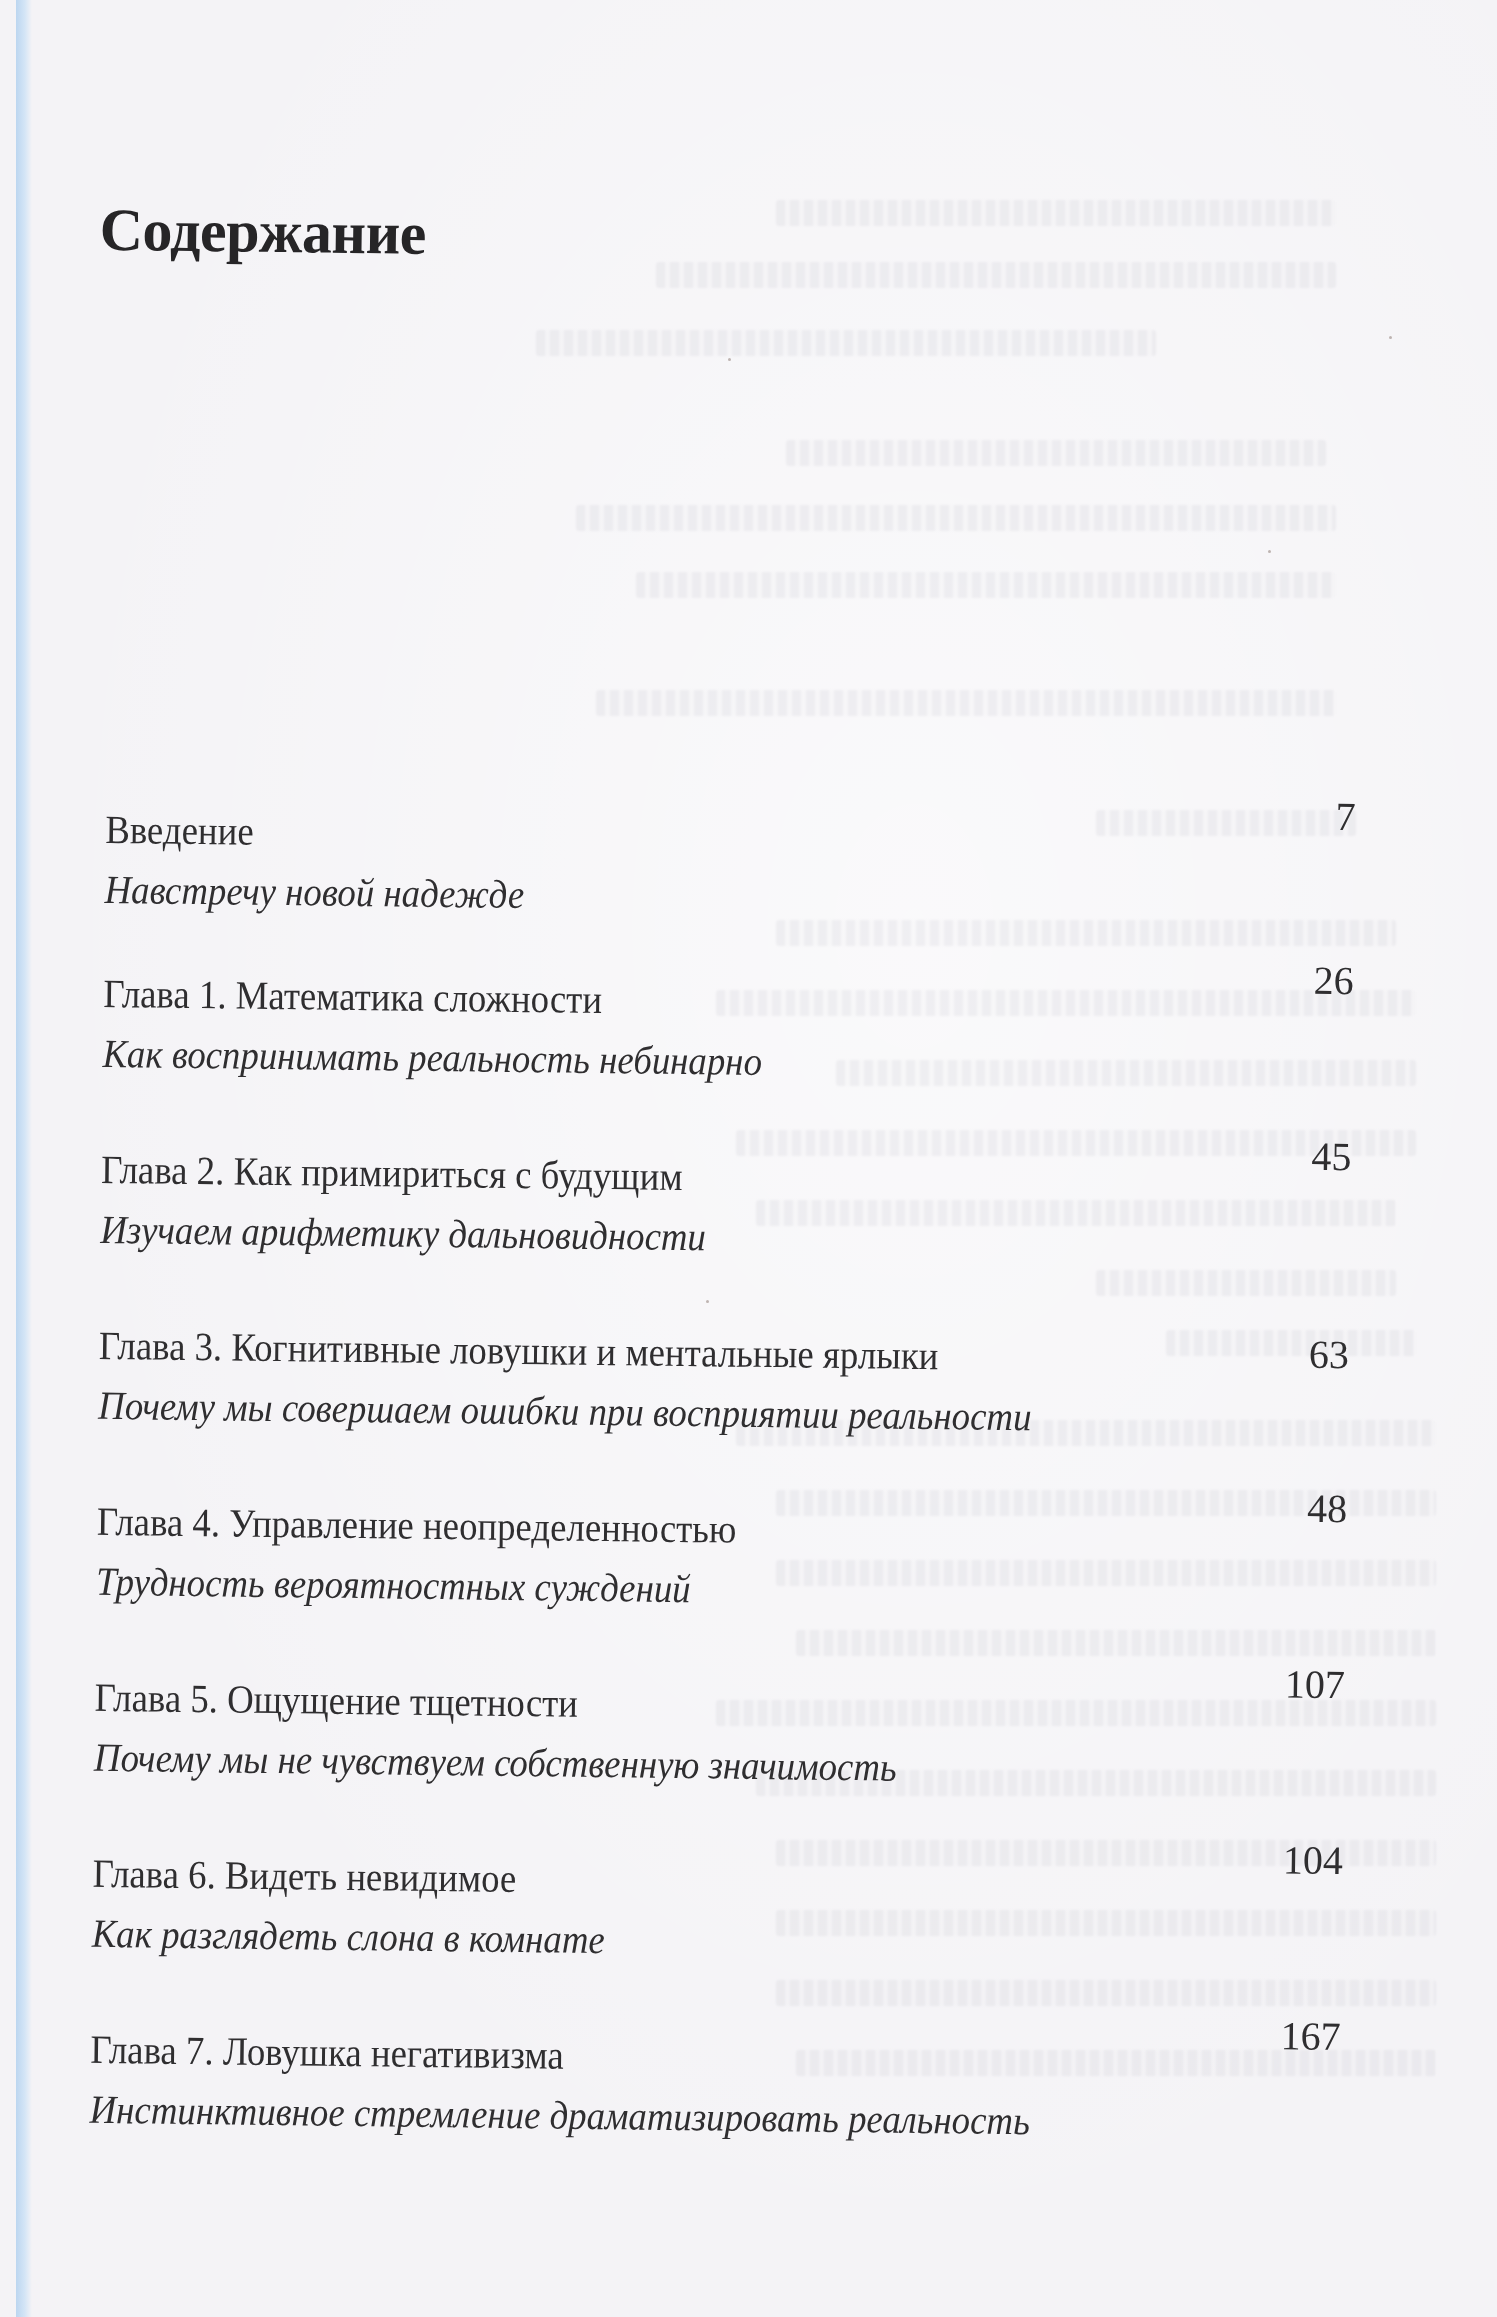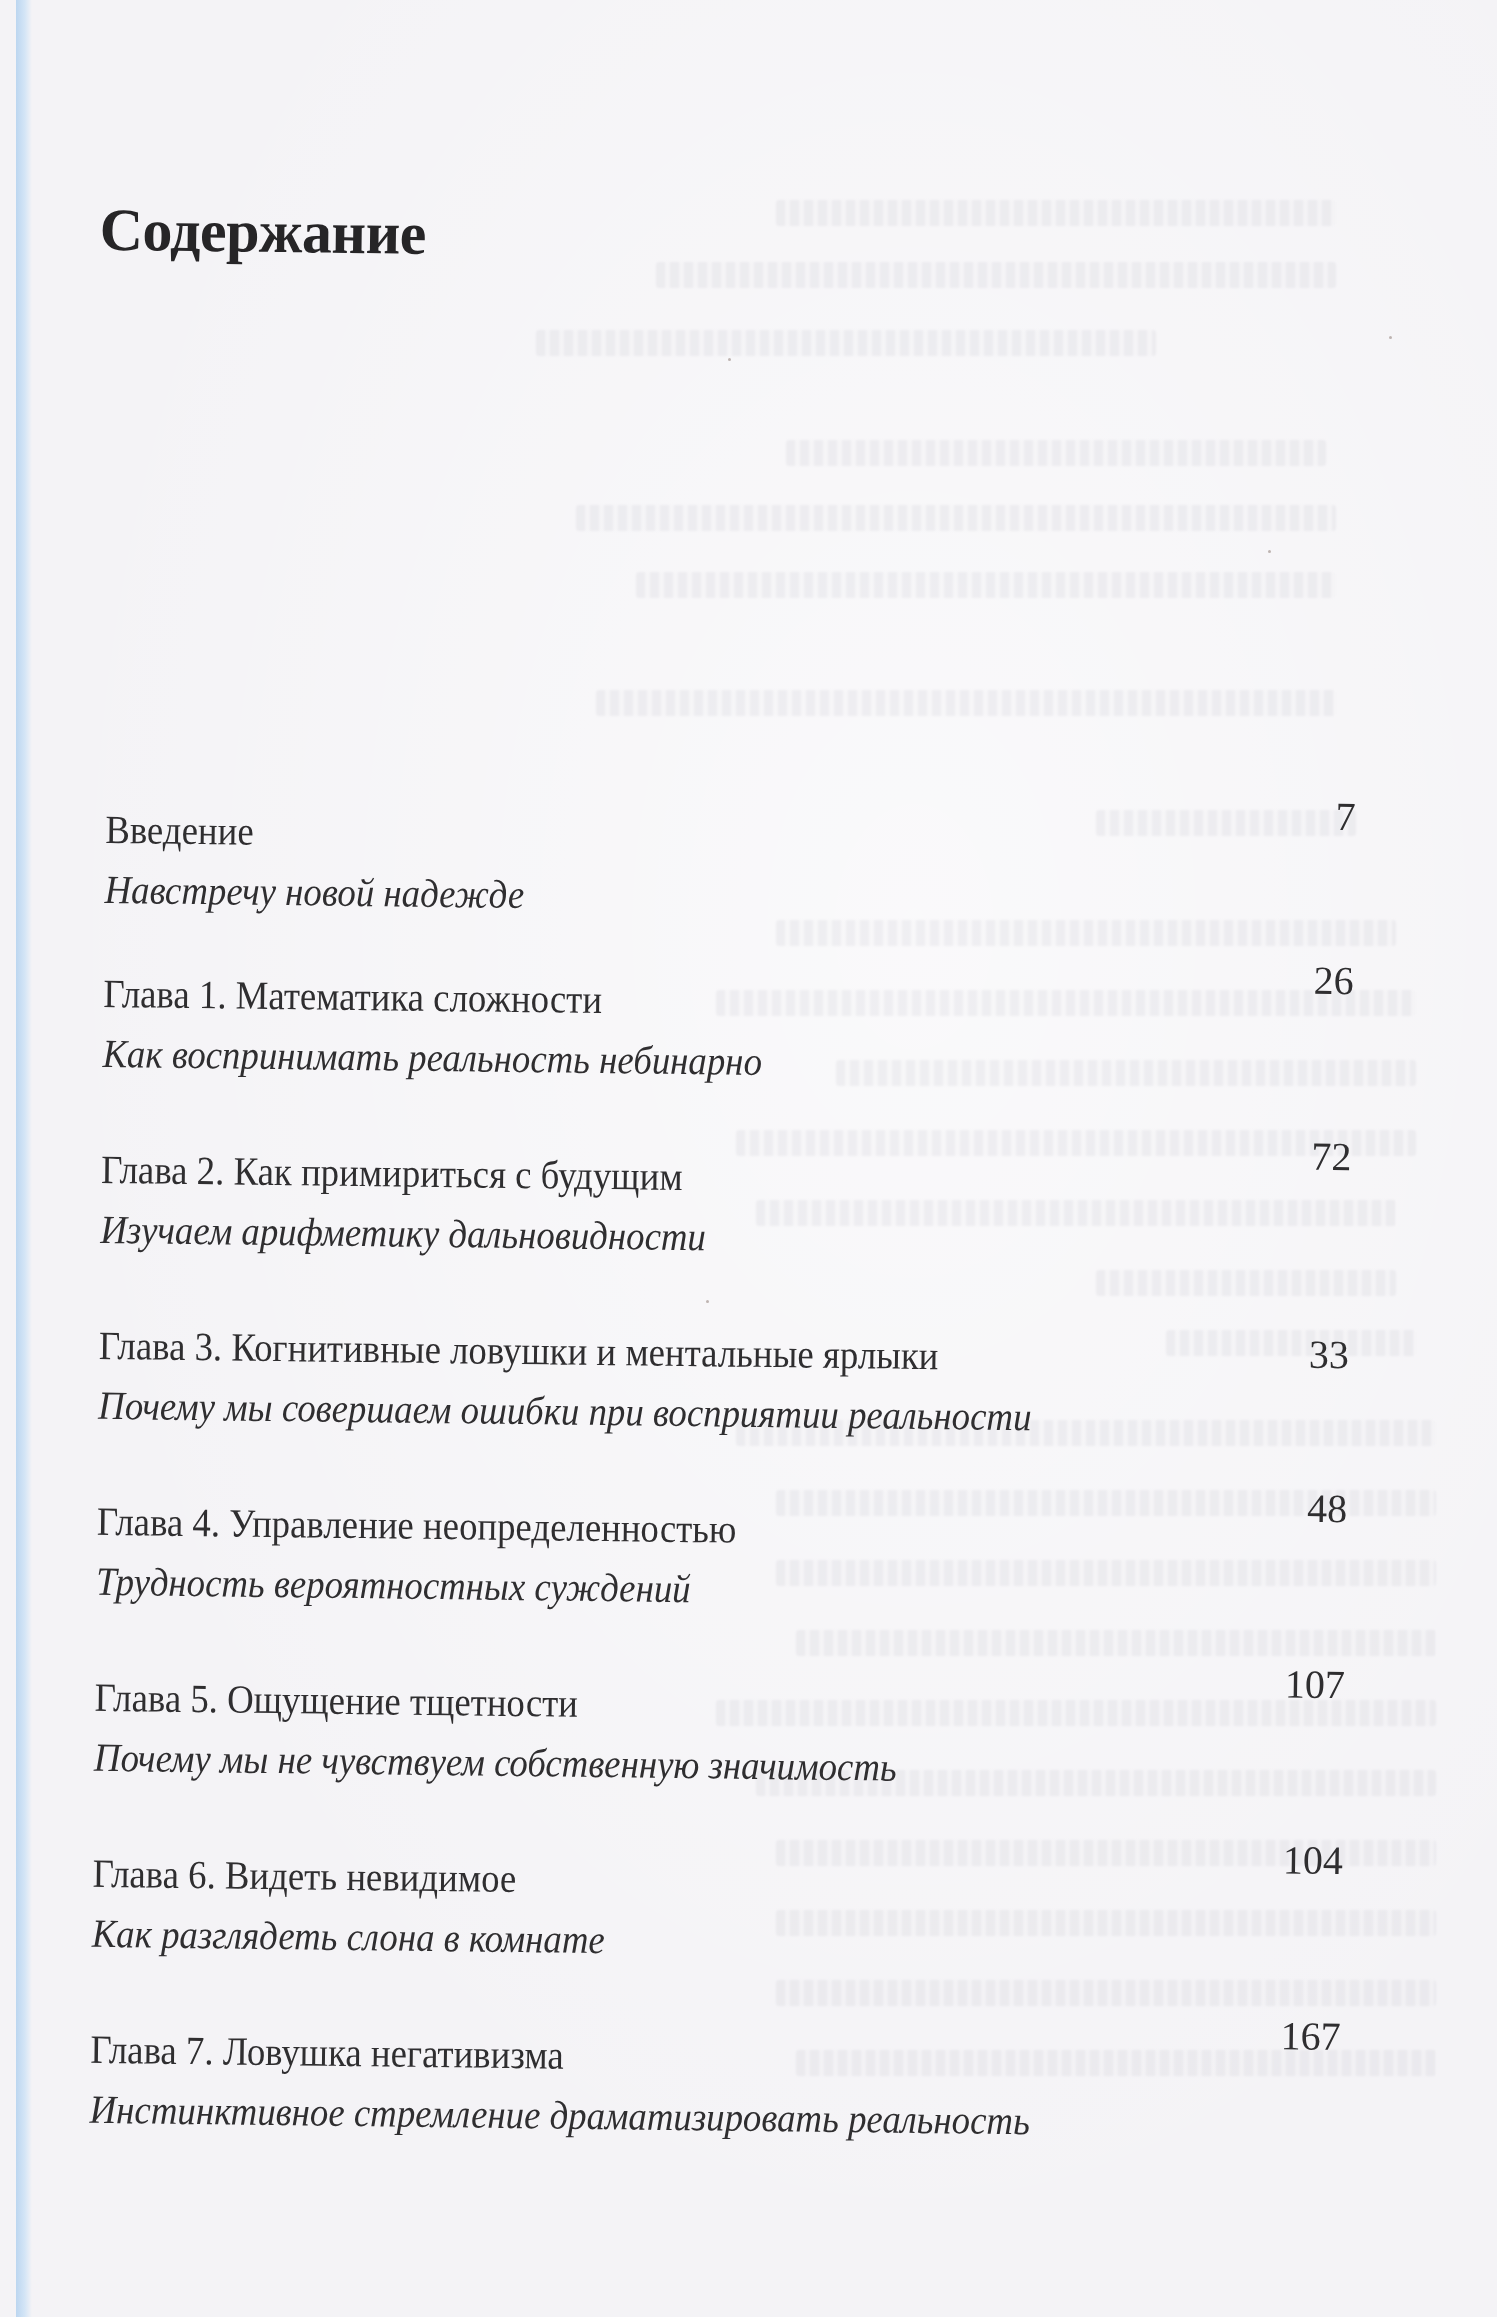--- a/index.html
+++ b/index.html
@@ -173,27 +173,27 @@
         <div class="entry-subtitle">Навстречу новой надежде</div>
       </div>
 
       <div class="toc-entry">
         <div class="entry-page">26</div>
         <div class="entry-title">Глава 1. Математика сложности</div>
         <div class="entry-subtitle">Как воспринимать реальность небинарно</div>
       </div>
 
       <div class="toc-entry">
-        <div class="entry-page">72</div>
+        <div class="entry-page">45</div>
         <div class="entry-title">Глава 2. Как примириться с будущим</div>
         <div class="entry-subtitle">Изучаем арифметику дальновидности</div>
       </div>
 
       <div class="toc-entry">
-        <div class="entry-page inline">33</div>
+        <div class="entry-page inline">63</div>
         <div class="entry-title">Глава 3. Когнитивные ловушки и ментальные ярлыки</div>
         <div class="entry-subtitle">Почему мы совершаем ошибки при восприятии реальности</div>
       </div>
 
       <div class="toc-entry">
         <div class="entry-page">48</div>
         <div class="entry-title">Глава 4. Управление неопределенностью</div>
         <div class="entry-subtitle">Трудность вероятностных суждений</div>
       </div>
 

